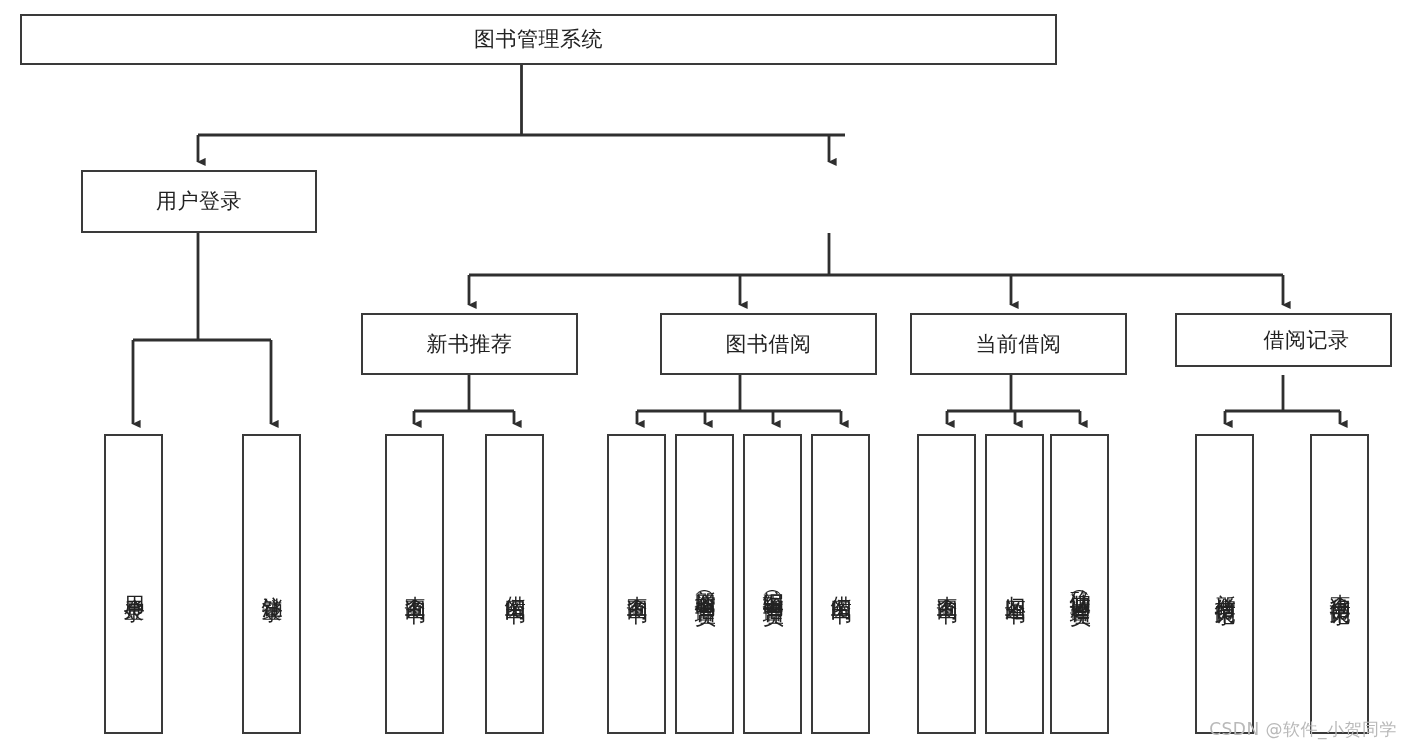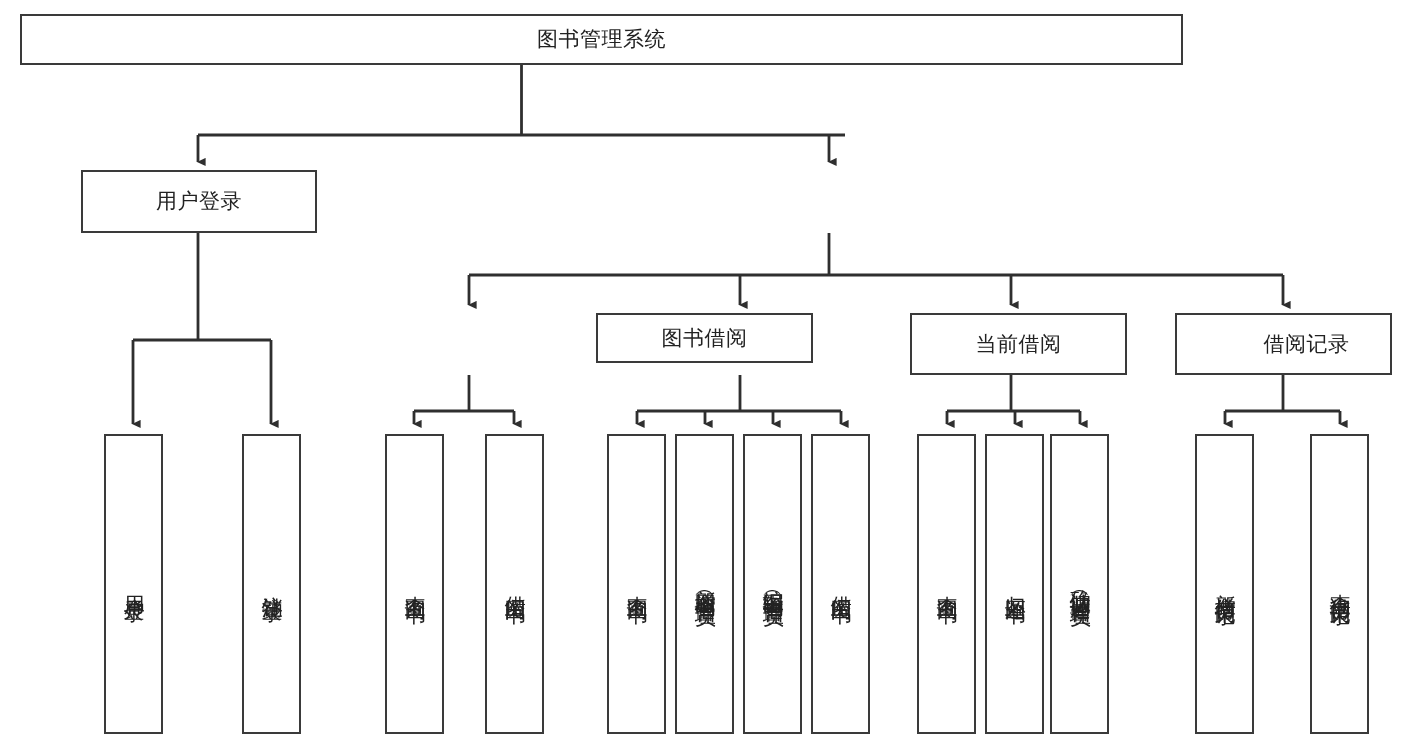--- a/index.html
+++ b/index.html
@@ -120,35 +120,38 @@
       <path d="M1015,411 L1015,424" marker-end="url(#arrow)"></path>
       <path d="M1080,411 L1080,424" marker-end="url(#arrow)"></path>
 
       <path d="M1283,375 L1283,411"></path>
       <path d="M1225,411 L1340,411"></path>
       <path d="M1225,411 L1225,424" marker-end="url(#arrow)"></path>
       <path d="M1340,411 L1340,424" marker-end="url(#arrow)"></path>
     </g>
   </svg>
 
-  <div class="node" style="left:20px; top:14px; width:1163px; height:51px;">
+  <div class="node" style="left:20px; top:14px; width:1037px; height:51px;">
     <span class="label">图书管理系统</span>
   </div>
 
   <div class="node" style="left:81px; top:170px; width:236px; height:63px;">
     <span class="label">用户登录</span>
   </div>
 
-  <div class="node" style="left:596px; top:313px; width:217px; height:50px;">
+  <div class="node" style="left:361px; top:313px; width:217px; height:62px;">
+    <span class="label">新书推荐</span>
+  </div>
+  <div class="node" style="left:660px; top:313px; width:217px; height:62px;">
     <span class="label">图书借阅</span>
   </div>
   <div class="node" style="left:903px; top:313px; width:217px; height:62px;margin-left:7px;">
     <span class="label">当前借阅</span>
   </div>
-  <div class="node" style="left:1175px; top:313px; width:217px; height:62px;padding-left:46px;">
+  <div class="node" style="left:1175px; top:313px; width:217px; height:54px;padding-left:46px;">
     <span class="label">借阅记录</span>
   </div>
 
   <div class="node vertical" style="left:104px; top:434px; width:59px; height:300px;">
     <span class="label">用户登录</span>
   </div>
   <div class="node vertical" style="left:242px; top:434px; width:59px; height:300px;">
     <span class="label">注销登录</span>
   </div>
 
@@ -182,14 +185,15 @@
     <span class="label">确认归还（管理员）</span>
   </div>
 
   <div class="node vertical" style="left:1195px; top:434px; width:59px; height:300px;">
     <span class="label">新增借阅记录</span>
   </div>
   <div class="node vertical" style="left:1310px; top:434px; width:59px; height:300px;">
     <span class="label">查询借阅记录</span>
   </div>
 
+  <div class="watermark">CSDN @软件_小贺同学</div>
 
 </div>
 
 </body></html>

